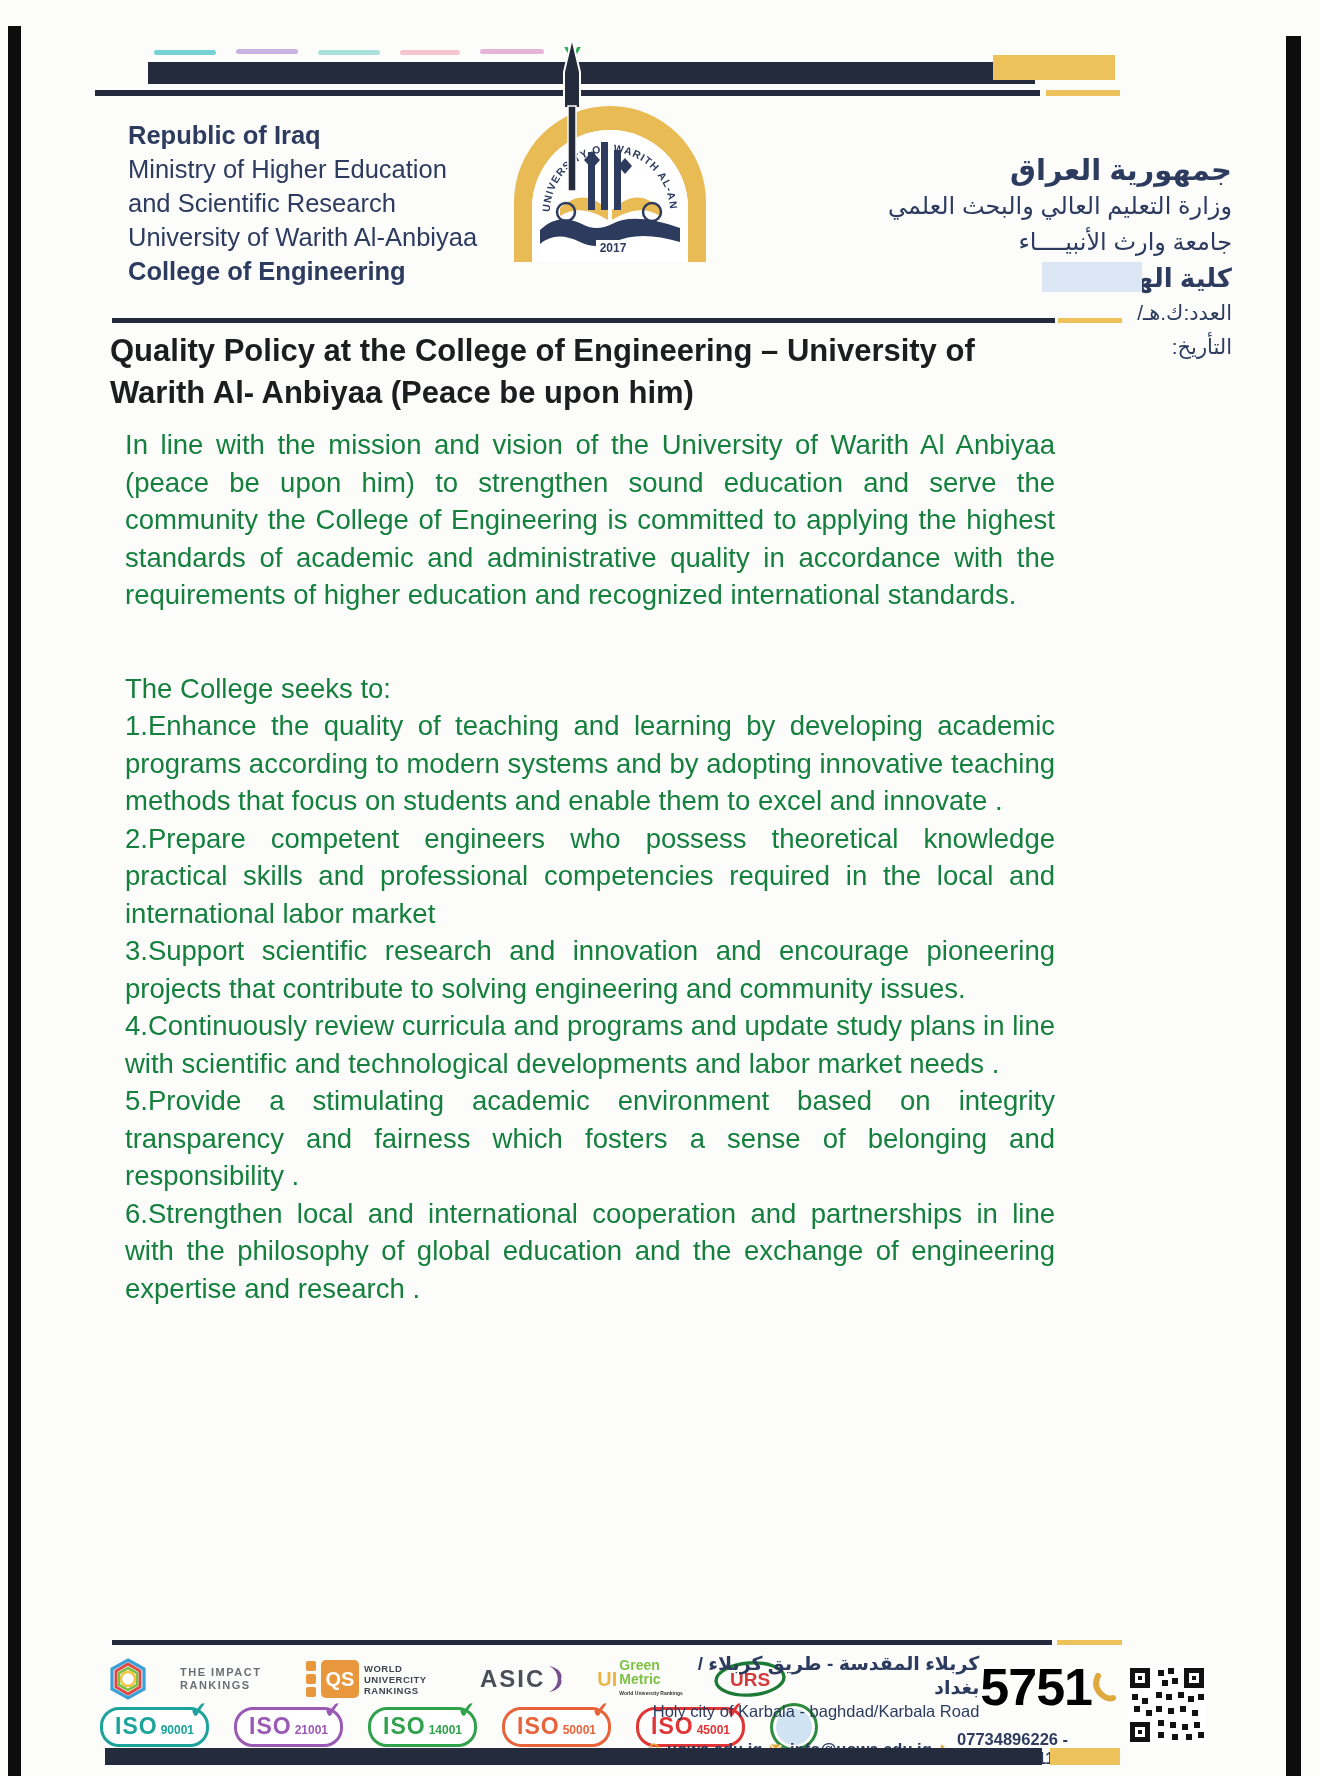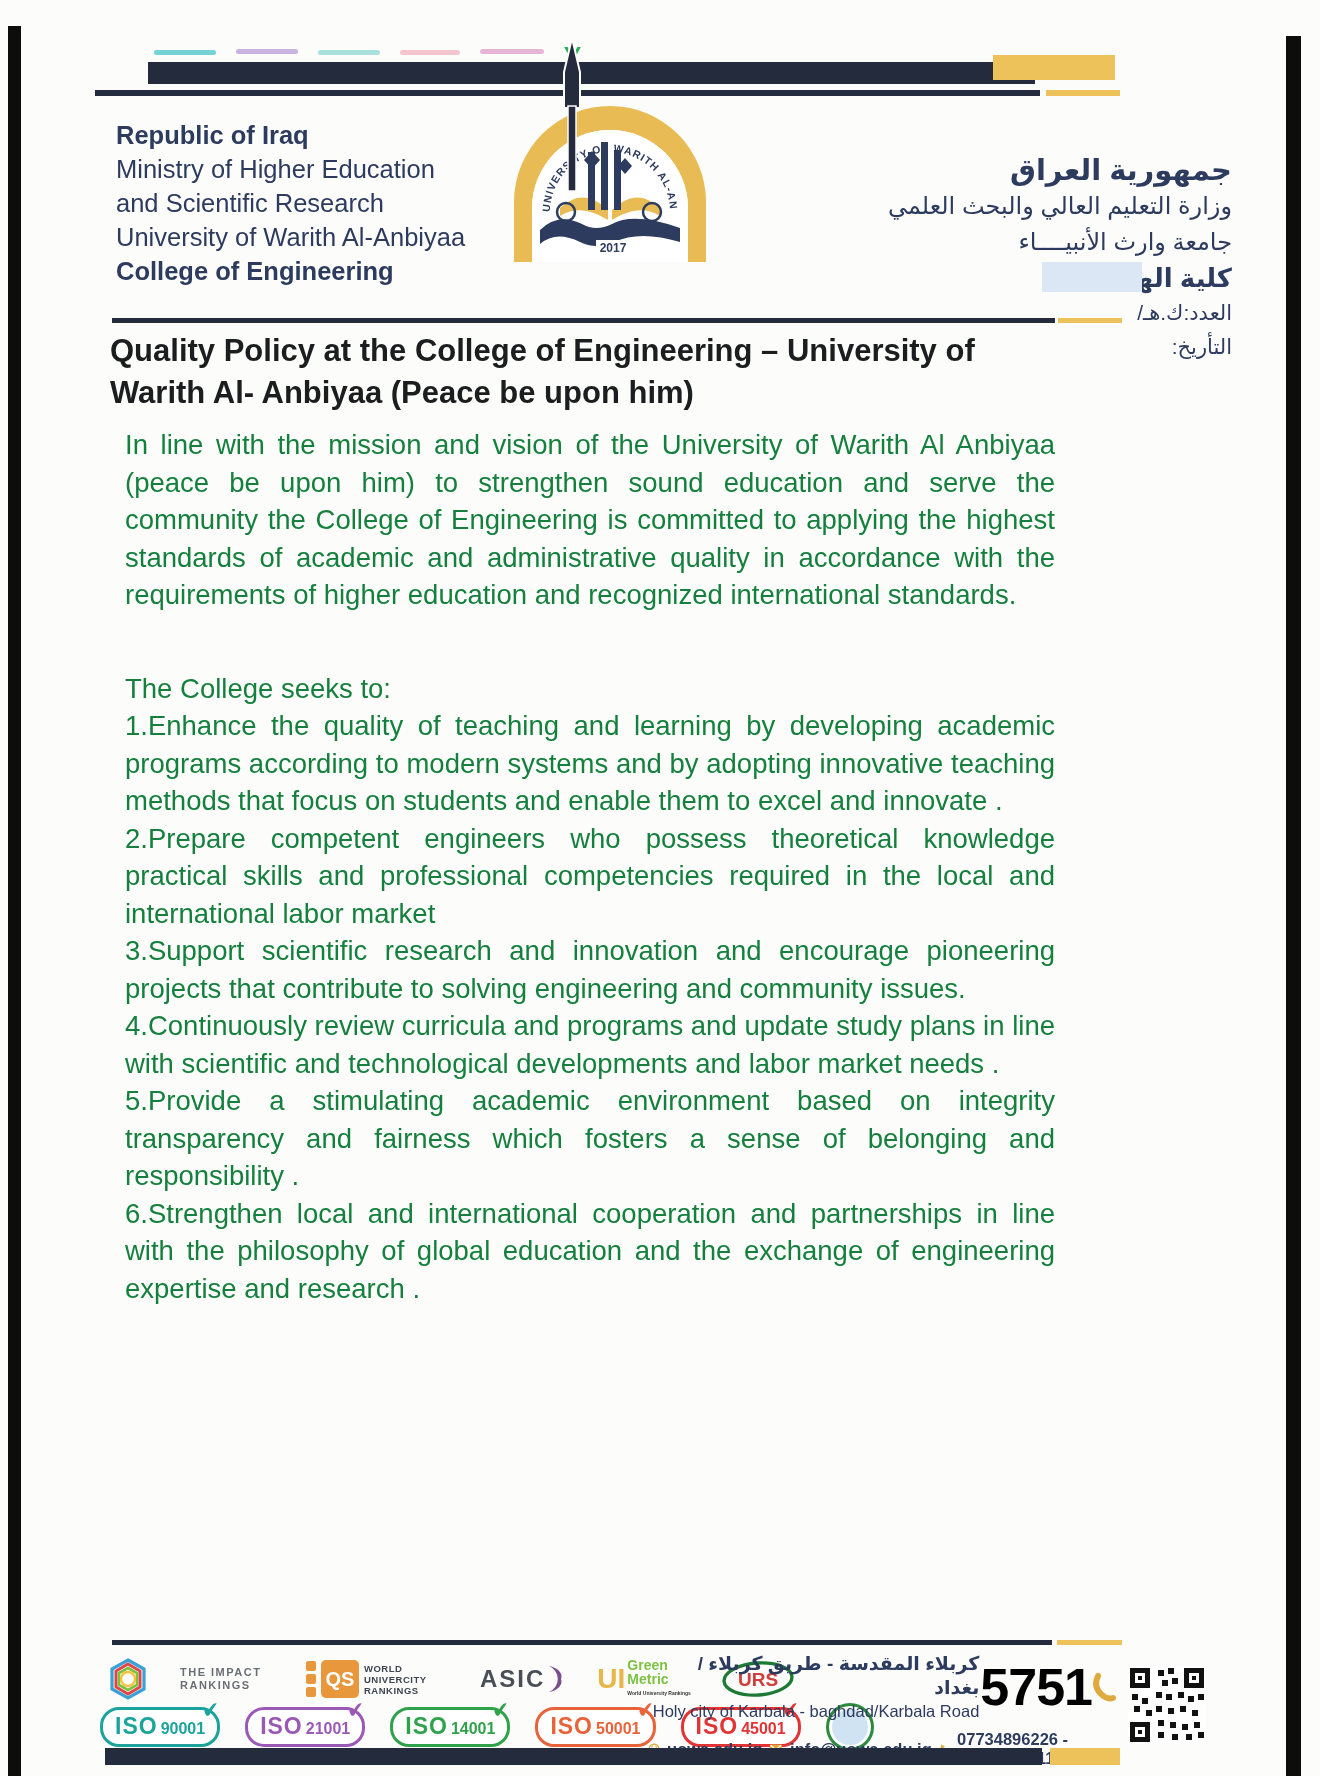--- a/index.html
+++ b/index.html
@@ -19,21 +19,21 @@
   .mcheck{position:absolute;left:566px;top:40px;color:#2fae57;font-size:22px;font-weight:bold;transform:scaleX(1.4);}
 
   
   .bar{position:absolute;background:#242b3d;}
   .bar-thick{left:148px;top:62px;width:887px;height:22px;}
   .bar-gold-a{position:absolute;left:993px;top:55px;width:122px;height:25px;background:#eec25a;}
   .bar-thin{left:95px;top:90px;width:945px;height:6px;}
   .bar-gold-b{position:absolute;left:1046px;top:90px;width:74px;height:6px;background:#eec25a;}
 
   .hcol{position:absolute;color:#2c3b5e;}
-  .hleft{left:116px;top:118px;font-size:25.5px;line-height:34px;}
+  .hleft{left:128px;top:118px;font-size:25.5px;line-height:34px;}
   .hleft .b{font-weight:bold;}
   .hright{right:88px;top:112px;text-align:right;direction:rtl;line-height:36px;}
   .hright .l1{font-size:29px;font-weight:bold;margin-top:40px;}
   .hright .l2,.hright .l3{font-size:24px;}
   .hright .l4{font-size:26px;font-weight:bold;}
   .hright .l5,.hright .l6{font-size:21px;line-height:34px;}
   .datebox{position:absolute;left:1042px;top:262px;width:100px;height:30px;background:#dbe7f5;}
 
   
   .logo-wrap{position:absolute;left:500px;top:90px;width:220px;height:172px;z-index:3;}
@@ -58,29 +58,29 @@
   .rank-row{position:absolute;left:106px;top:1656px;height:46px;display:flex;align-items:center;gap:30px;}
   .impact-txt{width:96px;font-size:11px;font-weight:bold;letter-spacing:1.5px;color:#6a6f76;line-height:13px;}
   .qs-group{display:flex;align-items:center;gap:5px;}
   .qs-sq{width:38px;height:38px;background:#e8973c;border-radius:5px;color:#fff;font-weight:bold;
          font-size:20px;display:flex;align-items:center;justify-content:center;}
   .qs-col{display:flex;flex-direction:column;gap:3px;}
   .qs-col span{width:10px;height:10px;background:#e8973c;border-radius:2px;display:block;}
   .qs-cap{width:86px;font-size:9.5px;font-weight:bold;color:#3e4450;line-height:11px;letter-spacing:.5px;}
   .asic{font-size:24px;font-weight:bold;color:#4a4f57;letter-spacing:2px;display:flex;align-items:center;}
   .gm{display:flex;align-items:center;gap:2px;}
-  .gm-ui{font-size:28px;font-weight:bold;color:#e9b64a;}
+  .gm-ui{font-size:20px;font-weight:bold;color:#e9b64a;}
   .gm-txt{font-size:14px;line-height:14px;color:#7dc242;font-weight:bold;}
   .gm-cap{font-size:5px;color:#333;}
   .urs{position:relative;width:74px;height:40px;}
 
   .iso-row{position:absolute;left:100px;top:1703px;display:flex;align-items:center;gap:25px;}
   .iso{position:relative;border-radius:19px;padding:3px 12px 4px 12px;display:flex;align-items:baseline;background:#fff;}
   .iso .w{font-weight:bold;font-size:23px;letter-spacing:1px;}
-  .iso .n{font-size:16px;font-weight:bold;margin-left:3px;}
+  .iso .n{font-size:12px;font-weight:bold;margin-left:3px;}
   .iso .chk{position:absolute;top:-12px;right:-2px;font-size:21px;font-weight:bold;transform:rotate(-6deg);}
   .iso1{border:3px solid #1ba39c;}.iso1 .w,.iso1 .n,.iso1 .chk{color:#1ba39c;}
   .iso2{border:3px solid #9b59b6;}.iso2 .w,.iso2 .n,.iso2 .chk{color:#9b59b6;}
   .iso3{border:3px solid #31a24c;}.iso3 .w,.iso3 .n,.iso3 .chk{color:#31a24c;}
   .iso4{border:3px solid #e8633a;}.iso4 .w,.iso4 .n,.iso4 .chk{color:#e8633a;}
   .iso5{border:3px solid #e23434;}.iso5 .w,.iso5 .n,.iso5 .chk{color:#e23434;}
   .emblem{width:42px;height:42px;border-radius:50%;border:3px solid #2e8b3d;background:#cfe3f2;
           box-shadow:inset 0 0 0 3px #fff;}
 
   .f-right{position:absolute;left:648px;top:1652px;width:470px;}

